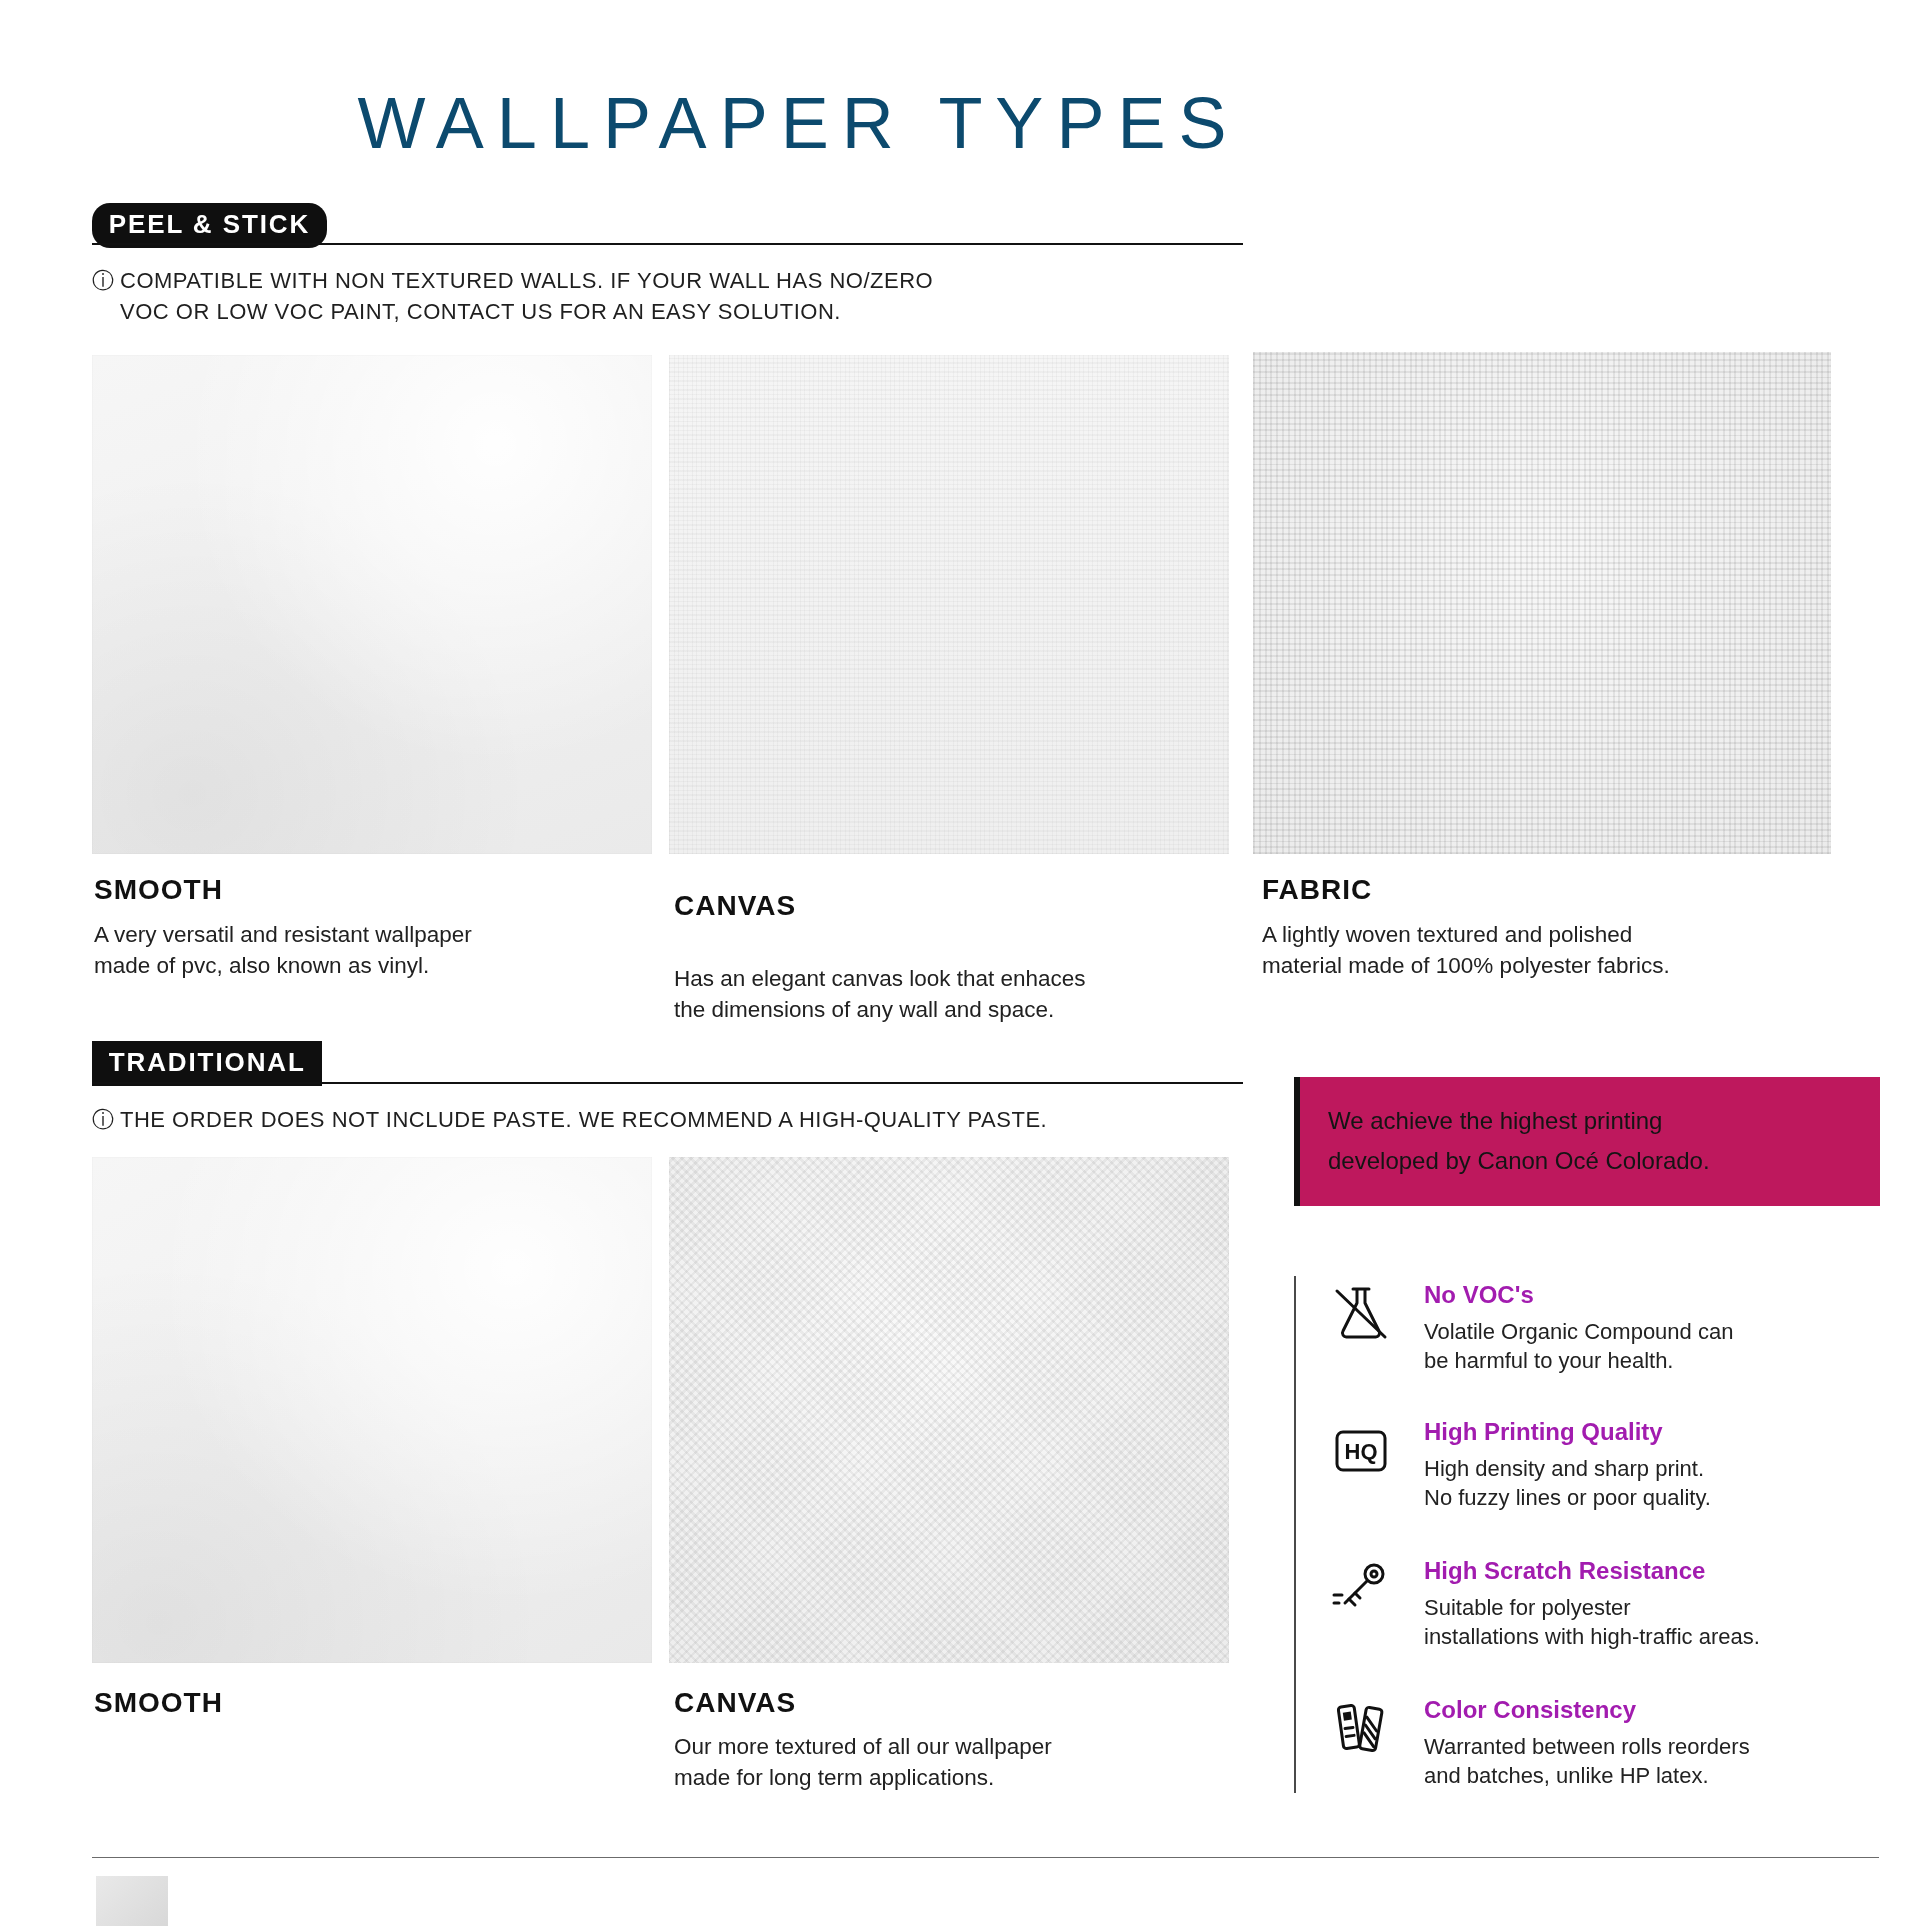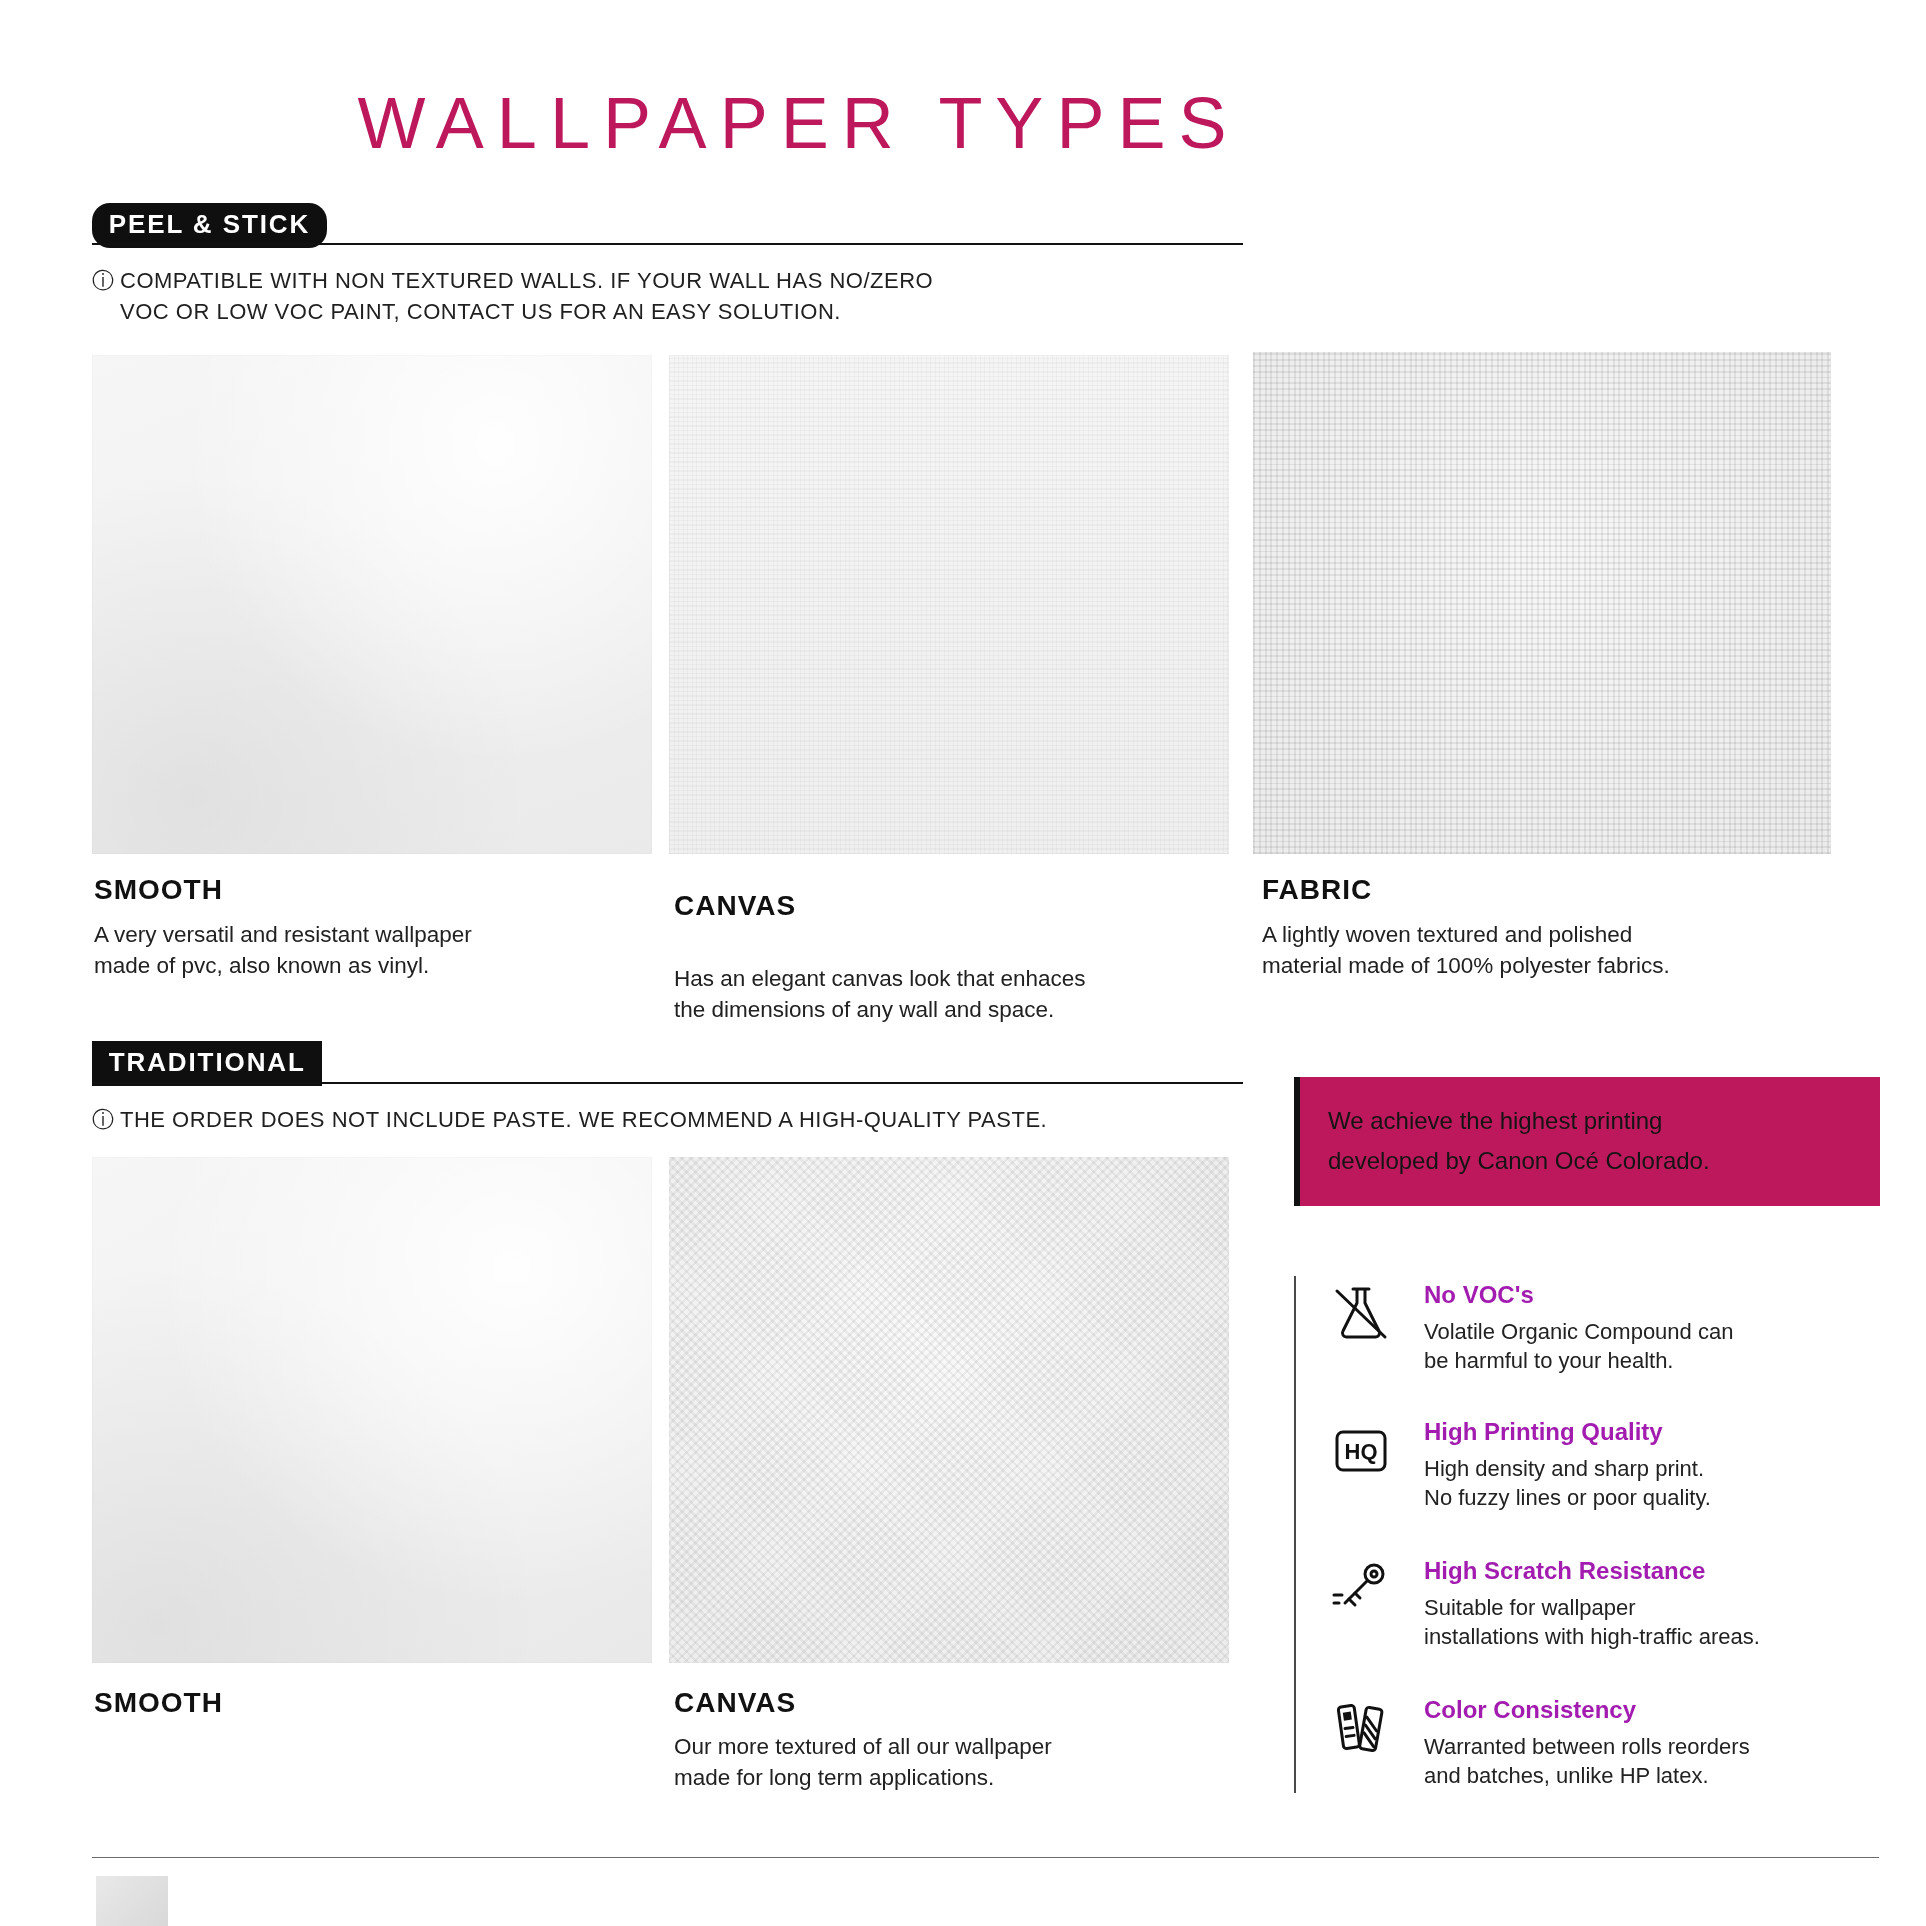--- a/index.html
+++ b/index.html
@@ -13,21 +13,21 @@
     overflow: hidden;
   }
   .abs { position: absolute; }
 
   .page-title {
     top: 82px; left: 0; width: 1597px;
     text-align: center;
     font-size: 72px;
     font-weight: 500;
     letter-spacing: 13px;
-    color: #be185d;
+    color: #0c4a6e;
   }
 
   .section-badge {
     background: #0f0f0f;
     color: #ffffff;
     font-size: 26px;
     font-weight: 700;
     letter-spacing: 1.9px;
     padding: 6.4px 16.7px 7.7px 16.7px;
   }
@@ -215,21 +215,21 @@
         <circle cx="45" cy="17" r="3"></circle>
         <line x1="38" y1="24" x2="16" y2="46"></line>
         <path d="M20 42 L26 48 M26 36 L31 41"></path>
         <line x1="5" y1="38" x2="13" y2="38"></line>
         <line x1="5" y1="46" x2="10" y2="46"></line>
       </svg>
     </div>
     <div>
       <div class="feature-title">High Scratch Resistance</div>
       <div class="feature-desc">
-        <div>Suitable for wallpaper</div>
+        <div>Suitable for polyester</div>
         <div>installations with high-traffic areas.</div>
       </div>
     </div>
   </div>
 
   <div class="abs feature" style="left:1329px; top:1696px;">
     <div class="feature-icon">
       <svg viewBox="0 0 64 64">
         <g transform="rotate(-8 20 32)">
           <rect x="12" y="10" width="16" height="42" rx="3"></rect>

